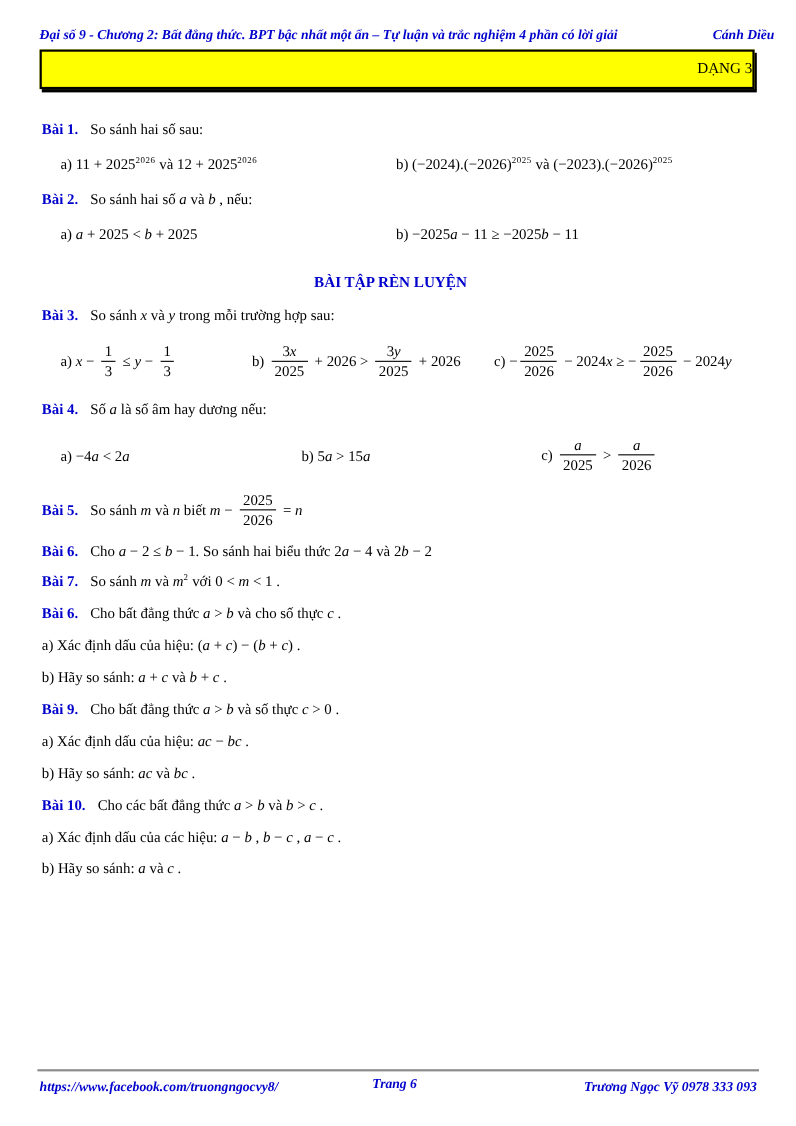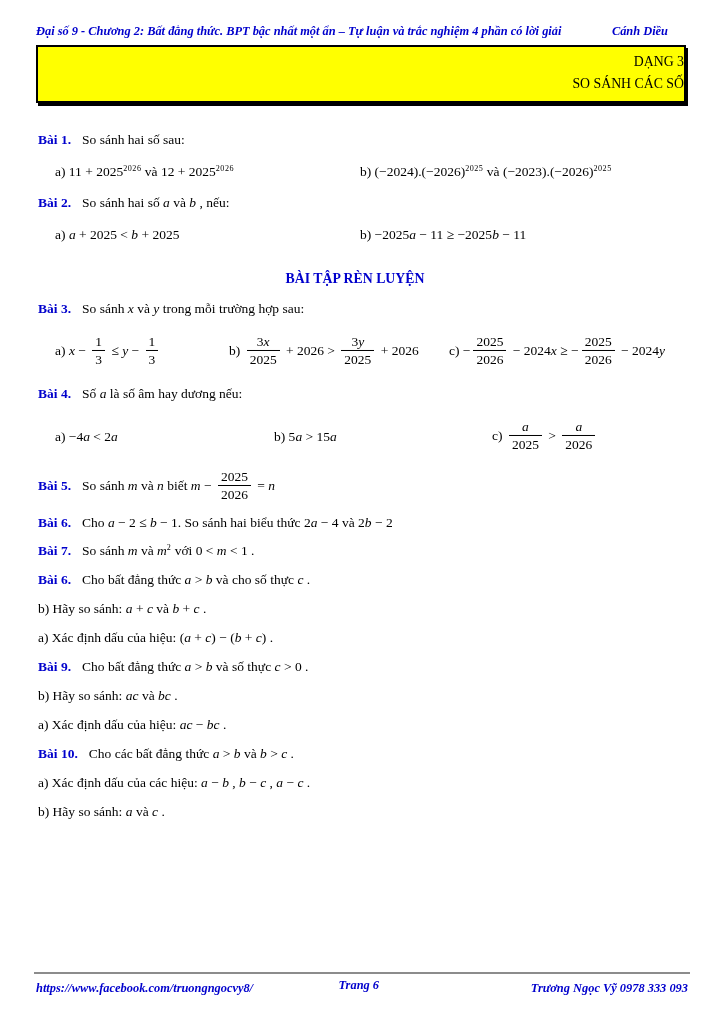--- a/index.html
+++ b/index.html
@@ -16,21 +16,21 @@
     color:var(--ink);
     position:relative;
     overflow:hidden;
     font-size:13.5px;
   }
   .page{position:relative;width:724px;height:1024px;background:#fff;}
 
   
   .header{
     display:flex;justify-content:space-between;align-items:baseline;
-    padding:24px 56px 6px 36px;
+    padding:24px 20px 6px 36px;
     color:var(--accent);
     font-weight:bold;font-style:italic;
     font-size:12.4px;
   }
 
   
   .banner{
     margin:0 38px 0 36px;
     background:var(--banner-bg);
     border:2px solid #000;
@@ -84,21 +84,20 @@
 
 <div class="page">
 
   <div class="header">
     <span>Đại số 9 - Chương 2: Bất đẳng thức. BPT  bậc nhất một ẩn  – Tự luận và trắc nghiệm 4 phần có lời giải</span>
     <span>Cánh Diều</span>
   </div>
 
   <div class="banner">
     <div class="b1">DẠNG 3</div>
-    <div class="b2">SO SÁNH CÁC SỐ</div>
   </div>
 
   <div class="doc" id="doc">
       <div class="line"><span class="plabel">Bài 1.</span><span><span>So sánh hai số sau:</span></span></div>
       <div class="optrow" style="height: 24px;">
         <span class="opt" style="left: 0px;"><span>a) 11 + 2025</span><sup>2026</sup><span> và 12 + 2025</span><sup>2026</sup></span>
         <span class="opt" style="left: 305px;"><span>b) (−2024).(−2026)</span><sup>2025</sup><span> và (−2023).(−2026)</span><sup>2025</sup></span>
       </div>
       <div class="line"><span class="plabel">Bài 2.</span><span><span>So sánh hai số </span><span class="mi">a</span><span> và </span><span class="mi">b</span><span> , nếu:</span></span></div>
       <div class="optrow" style="height: 24px;">
@@ -142,25 +141,25 @@
             <span class="den"><span>2026</span></span>
           </span></span>
       </div>
       <div class="line"><span class="plabel">Bài 5.</span><span><span>So sánh </span><span class="mi">m</span><span> và </span><span class="mi">n</span><span> biết </span><span class="mi">m</span><span> − </span><span class="frac">
             <span class="num"><span>2025</span></span>
             <span class="den"><span>2026</span></span>
           </span><span> = </span><span class="mi">n</span></span></div>
       <div class="line"><span class="plabel">Bài 6.</span><span><span>Cho </span><span class="mi">a</span><span> − 2 ≤ </span><span class="mi">b</span><span> − 1. So sánh hai biểu thức 2</span><span class="mi">a</span><span> − 4 và 2</span><span class="mi">b</span><span> − 2</span></span></div>
       <div class="line"><span class="plabel">Bài 7.</span><span><span>So sánh </span><span class="mi">m</span><span> và </span><span class="mi">m</span><sup>2</sup><span> với 0 &lt; </span><span class="mi">m</span><span> &lt; 1 .</span></span></div>
       <div class="line"><span class="plabel">Bài 6.</span><span><span>Cho bất đẳng thức </span><span class="mi">a</span><span> &gt; </span><span class="mi">b</span><span> và cho số thực </span><span class="mi">c</span><span> .</span></span></div>
+      <div class="line"><span><span>a) Xác định dấu của hiệu: (</span><span class="mi">a</span><span> + </span><span class="mi">c</span><span>) − (</span><span class="mi">b</span><span> + </span><span class="mi">c</span><span>) .</span></span></div>
       <div class="line"><span><span>b) Hãy so sánh: </span><span class="mi">a</span><span> + </span><span class="mi">c</span><span> và </span><span class="mi">b</span><span> + </span><span class="mi">c</span><span> .</span></span></div>
-      <div class="line"><span><span>a) Xác định dấu của hiệu: (</span><span class="mi">a</span><span> + </span><span class="mi">c</span><span>) − (</span><span class="mi">b</span><span> + </span><span class="mi">c</span><span>) .</span></span></div>
       <div class="line"><span class="plabel">Bài 9.</span><span><span>Cho bất đẳng thức </span><span class="mi">a</span><span> &gt; </span><span class="mi">b</span><span> và số thực </span><span class="mi">c</span><span> &gt; 0 .</span></span></div>
+      <div class="line"><span><span>a) Xác định dấu của hiệu: </span><span class="mi">ac</span><span> − </span><span class="mi">bc</span><span> .</span></span></div>
       <div class="line"><span><span>b) Hãy so sánh: </span><span class="mi">ac</span><span> và </span><span class="mi">bc</span><span> .</span></span></div>
-      <div class="line"><span><span>a) Xác định dấu của hiệu: </span><span class="mi">ac</span><span> − </span><span class="mi">bc</span><span> .</span></span></div>
       <div class="line"><span class="plabel">Bài 10.</span><span><span>Cho các bất đẳng thức </span><span class="mi">a</span><span> &gt; </span><span class="mi">b</span><span> và </span><span class="mi">b</span><span> &gt; </span><span class="mi">c</span><span> .</span></span></div>
       <div class="line"><span><span>a) Xác định dấu của các hiệu: </span><span class="mi">a</span><span> − </span><span class="mi">b</span><span> ,  </span><span class="mi">b</span><span> − </span><span class="mi">c</span><span> ,  </span><span class="mi">a</span><span> − </span><span class="mi">c</span><span> .</span></span></div>
       <div class="line"><span><span>b) Hãy so sánh: </span><span class="mi">a</span><span> và </span><span class="mi">c</span><span> .</span></span></div>
     </div>
 
   <div class="footer">
     <span class="flink">https://www.facebook.com/truongngocvy8/</span>
     <span class="fpage">Trang 6</span>
     <span class="fauthor">Trương Ngọc Vỹ  0978 333 093</span>
   </div>

